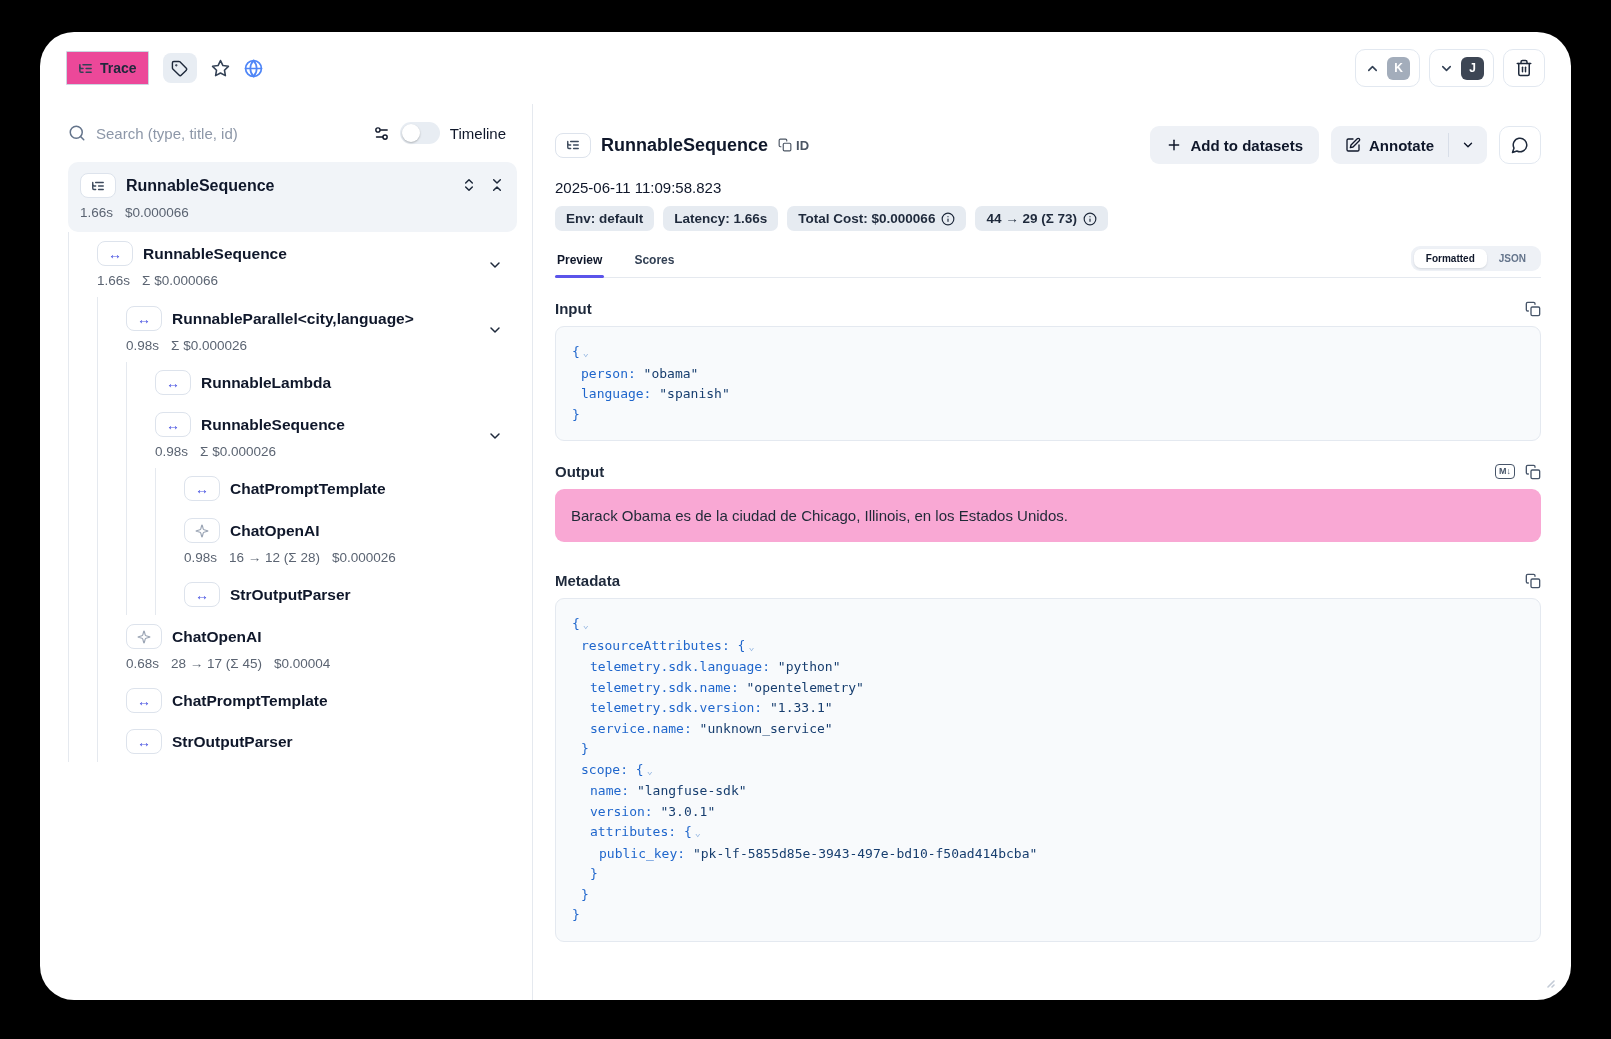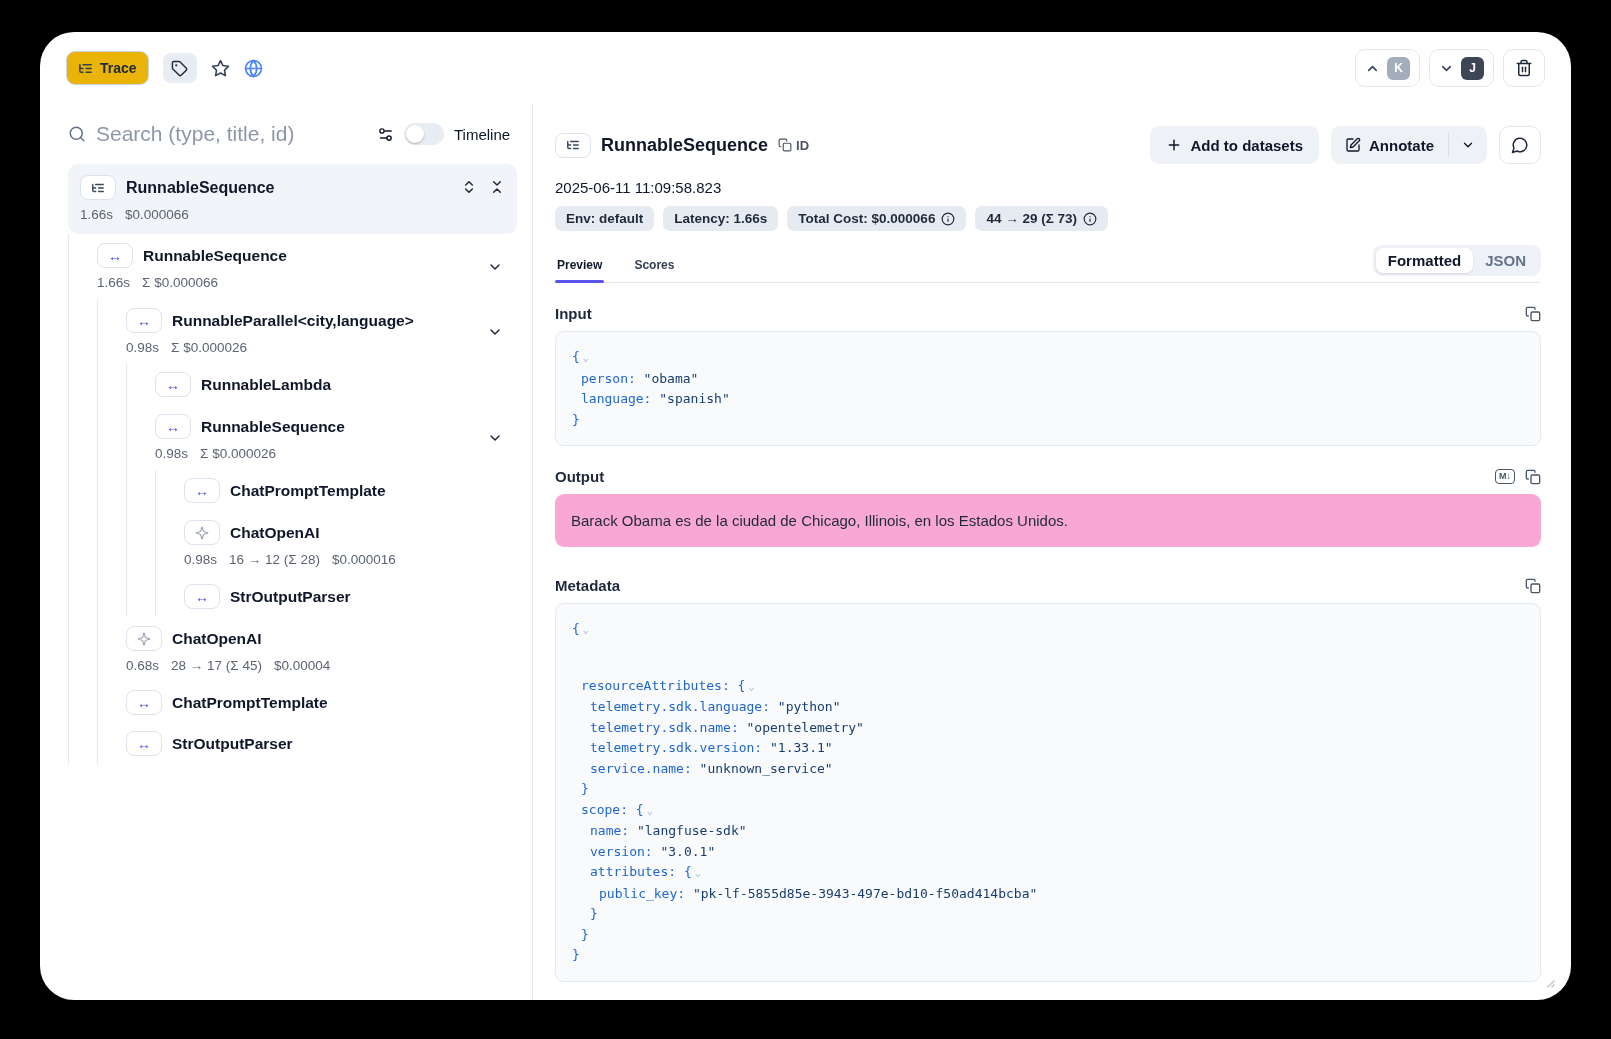--- a/index.html
+++ b/index.html
@@ -4,21 +4,21 @@
 <style>
   * { margin:0; padding:0; box-sizing:border-box; }
   html,body { width:1611px; height:1039px; background:#000; overflow:hidden;
               font-family:"Liberation Sans", sans-serif; }
   .window { position:absolute; left:40px; top:32px; width:1531px; height:968px;
             background:#fff; border-radius:34px; overflow:hidden; }
 
   
   .app-header { display:flex; align-items:center; gap:14px; height:72px; padding:0 26px; }
   .trace-pill { display:flex; align-items:center; gap:7px; border:1px solid #cbd5e1;
-                border-radius:9px; padding:8px 11px; background:#eab308; }
+                border-radius:1px; padding:8px 11px; background:#ec4899; }
   .trace-pill span { font-size:14px; font-weight:700; color:#1e293b; }
   .app-title { font-size:21px; font-weight:700; color:#0f172a; letter-spacing:-0.2px; }
   .icon-chip { width:34px; height:30px; border-radius:8px; background:#e8edf3;
                display:flex; align-items:center; justify-content:center; border:none; cursor:pointer; }
   .ghost-btn { background:none; border:none; display:flex; align-items:center; cursor:pointer; }
   .hdr-right { margin-left:auto; display:flex; gap:9px; align-items:center; }
   .nav-btn { display:flex; align-items:center; gap:7px; height:38px; padding:0 9px;
              background:#fff; border:1px solid #e2e8f0; border-radius:10px; cursor:pointer; }
   .keycap { width:23px; height:23px; border-radius:6px; color:#fff; font-size:12px;
             font-weight:700; display:flex; align-items:center; justify-content:center; }
@@ -26,21 +26,21 @@
   .sq-btn { width:42px; height:38px; background:#fff; border:1px solid #e2e8f0;
             border-radius:10px; display:flex; align-items:center; justify-content:center; cursor:pointer; }
 
   
   .content { display:flex; height:calc(100% - 72px); }
   .sidebar { width:493px; flex-shrink:0; border-right:1px solid #e5e9ef; padding-top:8px; overflow:hidden; }
   .main { flex:1; padding:0 30px 0 22px; position:relative; overflow:hidden; }
 
   
   .search-row { display:flex; align-items:center; gap:10px; padding:10px 26px 14px 28px; }
-  .search-input { border:none; outline:none; flex:1; font-size:21px; color:#0f172a;
+  .search-input { border:none; outline:none; flex:1; font-size:15px; color:#0f172a;
                   font-family:"Liberation Sans",sans-serif; background:transparent; }
   .search-input::placeholder { color:#8d97a8; }
   .toggle { width:40px; height:22px; border-radius:11px; background:#e8edf3; position:relative;
             border:none; cursor:pointer; flex-shrink:0; }
   .toggle .knob { position:absolute; left:2px; top:2px; width:18px; height:18px; border-radius:50%;
                   background:#fff; box-shadow:0 1px 2px rgba(0,0,0,.25); }
   .timeline-lbl { font-size:15px; color:#0f172a; }
 
   .tree { padding:4px 15px 0 28px; }
   .root-row { background:#f1f4f8; border-radius:10px; padding:11px 12px 12px 12px;
@@ -85,21 +85,21 @@
 
   .tabs-row { display:flex; align-items:flex-end; border-bottom:1px solid #e5e9ef; margin-top:14px; }
   .tab { background:none; border:none; font-size:12px; font-weight:600; padding:8px 2px 10px;
          margin-right:28px; cursor:pointer; position:relative; font-family:"Liberation Sans",sans-serif; }
   .tab.active { color:#0f172a; }
   .tab.active::after { content:""; position:absolute; left:0; right:0; bottom:-1px; height:3px;
                        background:#5b54ea; border-radius:2px; }
   .tab.inactive { color:#334155;text-align:center; }
   .seg-ctl { margin-left:auto; margin-bottom:6px; background:#eef1f6; border-radius:9px; padding:3px;
              display:flex; align-items:center; }
-  .seg-opt { border:none; background:none; font-size:15px; font-weight:600; padding:4px 12px;
+  .seg-opt { border:none; background:none; font-size:10px; font-weight:600; padding:4px 12px;
              border-radius:7px; cursor:pointer; color:#64748b; font-family:"Liberation Sans",sans-serif; }
   .seg-opt.on { background:#fff; color:#0f172a; box-shadow:0 1px 2px rgba(15,23,42,.12); }
 
   .sec-head { display:flex; align-items:center; margin-top:22px; }
   .sec-label { font-size:15px; font-weight:600; color:#1e293b; }
   .sec-icons { margin-left:auto; display:flex; align-items:center; gap:10px; }
   .sec-icons button { background:none; border:none; cursor:pointer; display:flex; align-items:center; }
   .md-chip { font-size:9px; font-weight:700; color:#475569; border:1.5px solid #475569; border-radius:4px;
              padding:1px 3px; line-height:1.2; }
 
@@ -358,21 +358,21 @@
               <span class="node-badge">
                 <svg width="14" height="14" viewBox="0 0 24 24" fill="none" stroke="#9aa4b4" stroke-width="2" stroke-linejoin="round">
                     <path d="M9.937 15.5A2 2 0 0 0 8.5 14.063l-6.135-1.582a.5.5 0 0 1 0-.962L8.5 9.936A2 2 0 0 0 9.937 8.5l1.582-6.135a.5.5 0 0 1 .963 0L14.063 8.5A2 2 0 0 0 15.5 9.937l6.135 1.581a.5.5 0 0 1 0 .964L15.5 14.063a2 2 0 0 0-1.437 1.437l-1.582 6.135a.5.5 0 0 1-.963 0z"></path>
                   </svg>
               </span>
               <span class="t-name">ChatOpenAI</span>
             </div>
             <div class="t-stats">
               <span>0.98s</span>
               <span>16 → 12 (Σ 28)</span>
-              <span>$0.000016</span>
+              <span>$0.000026</span>
             </div>
           </div>
         </div>
 
         <div class="trow single">
           <span class="guide"></span>
             <span class="guide"></span>
             <span class="guide"></span>
             <span class="guide"></span>
           <div class="trow-main">
@@ -573,21 +573,21 @@
           <button>
             <svg width="16" height="16" viewBox="0 0 24 24" fill="none" stroke="#475569" stroke-width="2" stroke-linecap="round" stroke-linejoin="round">
                 <rect x="9" y="9" width="13" height="13" rx="2"></rect>
                 <path d="M5 15H4a2 2 0 0 1-2-2V4a2 2 0 0 1 2-2h9a2 2 0 0 1 2 2v1"></path>
               </svg>
           </button>
         </div>
       </div>
       <div class="codebox">
           <div class="code-line" style="padding-left: 0px;"><span class="tok-b">{</span><span class="tok-c">⌄</span></div>
-          <div class="code-line" style="padding-left: 9px; margin-top: 35px;"><span class="tok-k">resourceAttributes:</span><span class="tok-b"> {</span><span class="tok-c">⌄</span></div>
+          <div class="code-line" style="padding-left: 9px;"><span class="tok-k">resourceAttributes:</span><span class="tok-b"> {</span><span class="tok-c">⌄</span></div>
           <div class="code-line" style="padding-left: 18px;"><span class="tok-k">telemetry.sdk.language:</span><span class="tok-v"> "python"</span></div>
           <div class="code-line" style="padding-left: 18px;"><span class="tok-k">telemetry.sdk.name:</span><span class="tok-v"> "opentelemetry"</span></div>
           <div class="code-line" style="padding-left: 18px;"><span class="tok-k">telemetry.sdk.version:</span><span class="tok-v"> "1.33.1"</span></div>
           <div class="code-line" style="padding-left: 18px;"><span class="tok-k">service.name:</span><span class="tok-v"> "unknown_service"</span></div>
           <div class="code-line" style="padding-left: 9px;"><span class="tok-b">}</span></div>
           <div class="code-line" style="padding-left: 9px;"><span class="tok-k">scope:</span><span class="tok-b"> {</span><span class="tok-c">⌄</span></div>
           <div class="code-line" style="padding-left: 18px;"><span class="tok-k">name:</span><span class="tok-v"> "langfuse-sdk"</span></div>
           <div class="code-line" style="padding-left: 18px;"><span class="tok-k">version:</span><span class="tok-v"> "3.0.1"</span></div>
           <div class="code-line" style="padding-left: 18px;"><span class="tok-k">attributes:</span><span class="tok-b"> {</span><span class="tok-c">⌄</span></div>
           <div class="code-line" style="padding-left: 27px;"><span class="tok-k">public_key:</span><span class="tok-v"> "pk-lf-5855d85e-3943-497e-bd10-f50ad414bcba"</span></div>

